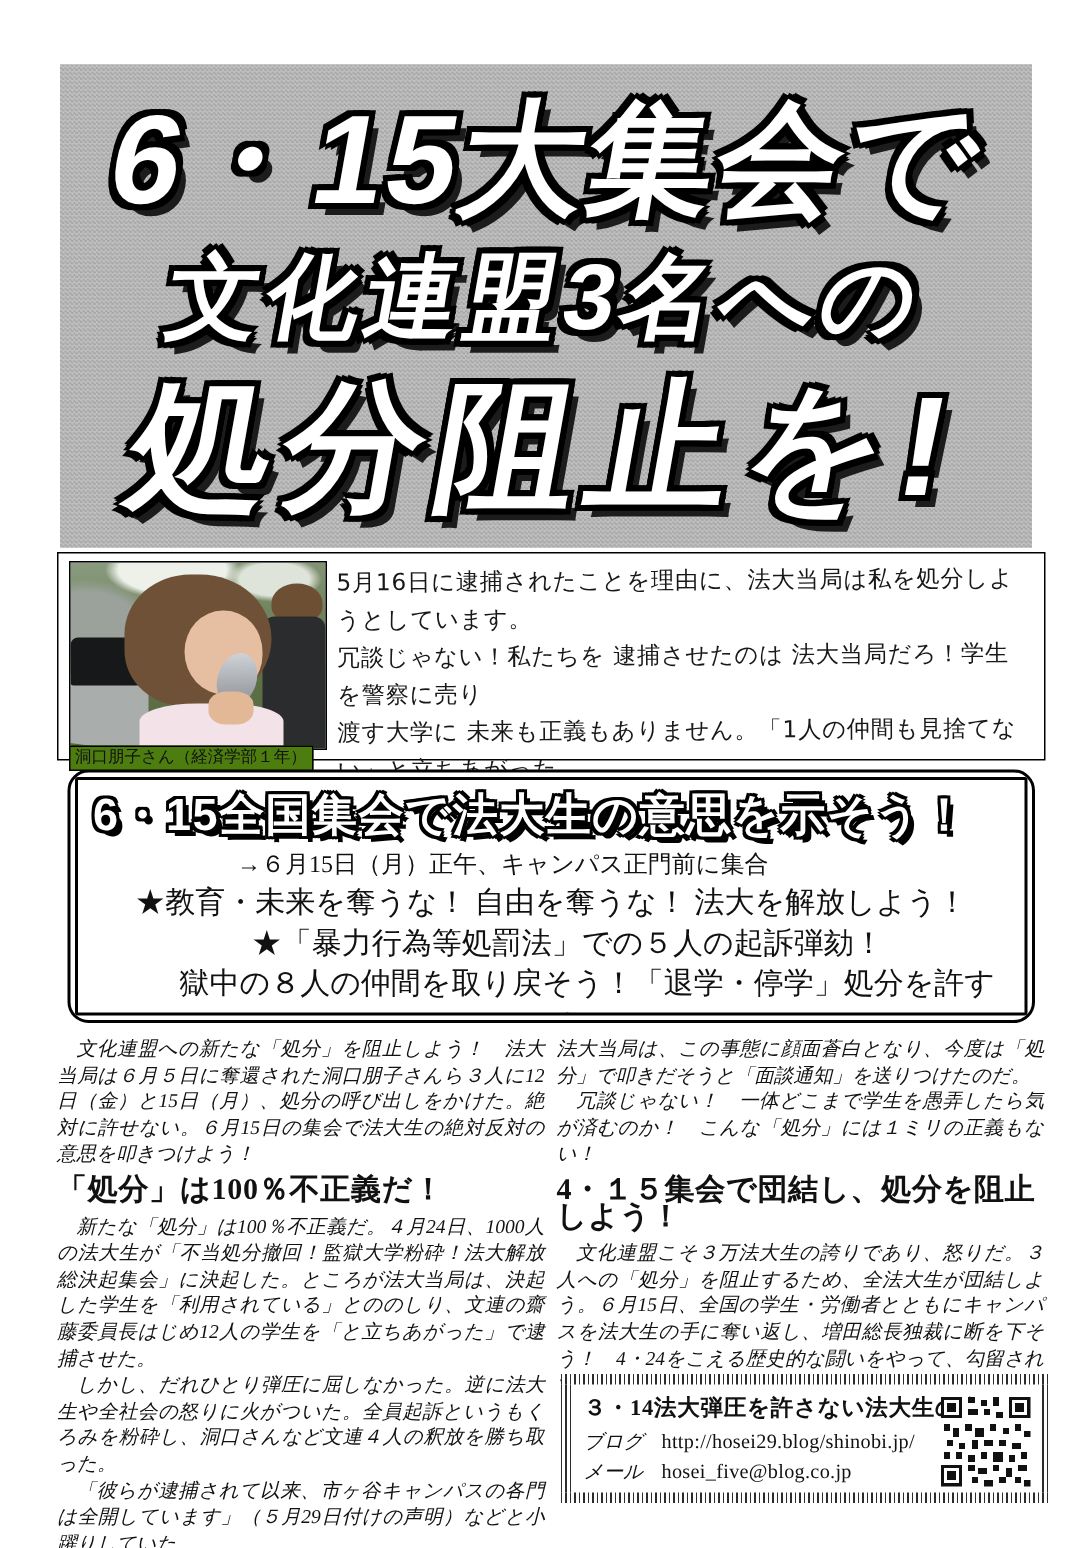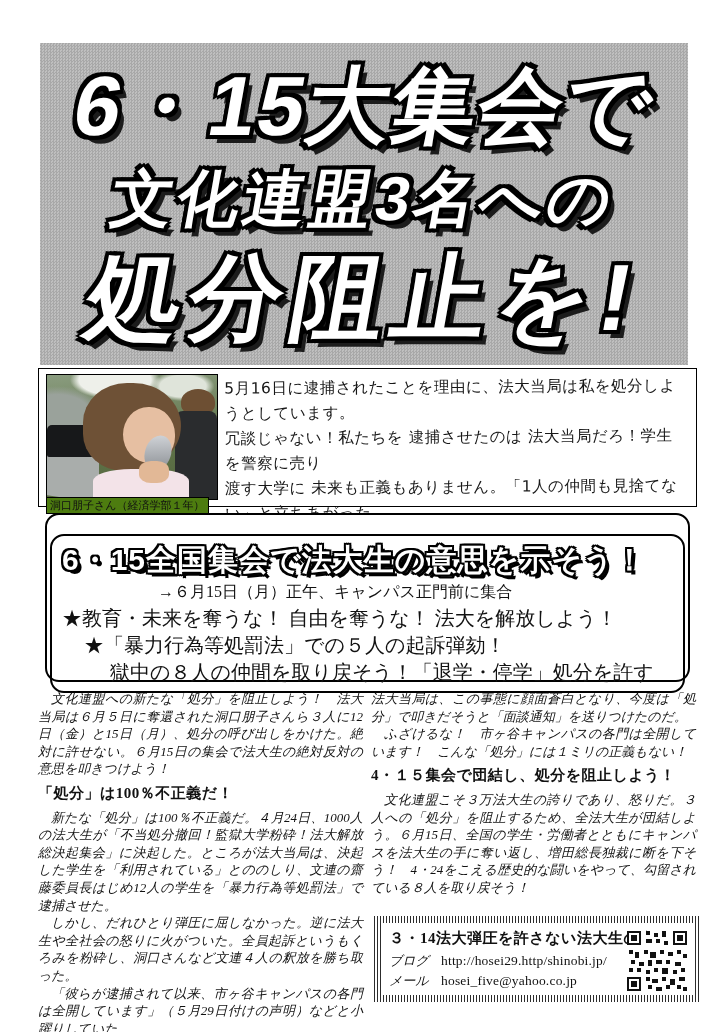--- a/index.html
+++ b/index.html
@@ -44,41 +44,41 @@
   .ph-hand{left:92px;top:86px;width:30px;height:22px;background:#e2b896;border-radius:40%;}
   .ph-torso{left:46px;bottom:0px;width:96px;height:30px;background:#f3e3e8;border-radius:40% 40% 0 0;}
   .caption{position:absolute;left:7px;top:112px;background:#4d7c0f;border:1px solid #000;
            font-family:"Liberation Serif",serif;font-size:11px;line-height:1.35;padding:0 3px;white-space:nowrap;z-index:3;margin-top:16px;}
   .note{position:absolute;left:186px;top:6px;width:462px;font-family:"DejaVu Sans",sans-serif;
         font-size:15.5px;line-height:25px;color:#181818;transform:rotate(-0.4deg);letter-spacing:0.5px;}
 
   
   .slogan-outer{position:absolute;left:45px;top:513px;width:645px;height:169px;
                 border:2px solid #000;border-radius:14px;padding:3px;box-sizing:border-box;background:#fff;}
-  .slogan-inner{width:100%;height:100%;border:2px solid #000;border-radius:14px;box-sizing:border-box;
-                padding:6px 10px 0 10px;overflow:hidden;margin-top:16px;}
+  .slogan-inner{width:100%;height:100%;border:2px solid #000;border-radius:2px;box-sizing:border-box;
+                padding:6px 10px 0 10px;overflow:hidden;}
   .slogan-head{font-family:"Liberation Sans",sans-serif;font-weight:900;font-size:30px;line-height:1.2;
                letter-spacing:1px;color:#fff;white-space:nowrap;
                text-shadow:
                  -2px -2px 0 #000, -2px 0 0 #000, -2px 2px 0 #000,
                   0 -2px 0 #000, 0 2px 0 #000,
                   2px -2px 0 #000, 2px 0 0 #000, 2px 2px 0 #000,
                   4px 4px 0 #000;}
   .slogan-meet{font-size:16px;margin:4px 0 2px 96px;}
-  .slogan-point{font-size:20px;line-height:1.35;}
+  .slogan-point{font-size:20px;line-height:1.35;text-align:center;}
   .ind1{margin-left:22px;}
   .ind2{margin-left:48px;}
 
   
   .col{position:absolute;top:690px;width:325px;font-size:13px;line-height:17.6px;text-align:justify;}
   .col-left{left:38px;}
   .col-right{left:371px;}
   .col p{margin:0;font-style:italic;}
   .col p.indent{text-indent:1em;}
-  .subhead{font-size:15px;font-weight:600;margin:7px 0 6px 0;letter-spacing:0.5px;text-align:left;}
+  .subhead{font-size:20px;font-weight:600;margin:7px 0 6px 0;letter-spacing:0.5px;text-align:left;}
 
   
   .contact{position:absolute;left:374px;top:916px;width:326px;height:86px;box-sizing:border-box;
            border:7px solid #333;
            border-image:repeating-linear-gradient(90deg,#2c2c2c 0 1px,#ffffff 1px 3px) 7;
            background:#fff;padding:4px 8px;}
   .contact-title{font-size:15px;font-weight:600;letter-spacing:0.5px;margin:2px 0 4px 0;}
   .contact-row{display:flex;align-items:center;margin:2px 0;}
   .contact-label{font-family:"Liberation Sans",sans-serif;font-style:italic;font-size:13px;width:52px;flex:none;}
   .contact-value{font-size:13.5px;letter-spacing:0.2px;}
@@ -123,41 +123,41 @@
       <div class="slogan-meet">→６月15日（月）正午、キャンパス正門前に集合</div>
       <div class="slogan-point">★教育・未来を奪うな！ 自由を奪うな！ 法大を解放しよう！</div>
       <div class="slogan-point ind1">★「暴力行為等処罰法」での５人の起訴弾劾！</div>
       <div class="slogan-point ind2">獄中の８人の仲間を取り戻そう！「退学・停学」処分を許すな！</div>
     </div>
   </div>
 
   <div class="col col-left">
     <p class="indent">文化連盟への新たな「処分」を阻止しよう！　法大当局は６月５日に奪還された洞口朋子さんら３人に12日（金）と15日（月）、処分の呼び出しをかけた。絶対に許せない。６月15日の集会で法大生の絶対反対の意思を叩きつけよう！</p>
     <div class="subhead">「処分」は100％不正義だ！</div>
-    <p class="indent">新たな「処分」は100％不正義だ。４月24日、1000人の法大生が「不当処分撤回！監獄大学粉砕！法大解放総決起集会」に決起した。ところが法大当局は、決起した学生を「利用されている」とののしり、文連の齋藤委員長はじめ12人の学生を「暴力行為等処罰法」で逮捕させた。</p>
+    <p class="indent">新たな「処分」は100％不正義だ。４月24日、1000人の法大生が「不当処分撤回！監獄大学粉砕！法大解放総決起集会」に決起した。ところが法大当局は、決起した学生を「利用されている」とののしり、文連の齋藤委員長はじめ12人の学生を「と立ちあがった」で逮捕させた。</p>
     <p class="indent">しかし、だれひとり弾圧に屈しなかった。逆に法大生や全社会の怒りに火がついた。全員起訴というもくろみを粉砕し、洞口さんなど文連４人の釈放を勝ち取った。</p>
     <p class="indent">「彼らが逮捕されて以来、市ヶ谷キャンパスの各門は全開しています」（５月29日付けの声明）などと小躍りしていた</p>
   </div>
 
   <div class="col col-right">
     <p>法大当局は、この事態に顔面蒼白となり、今度は「処分」で叩きだそうと「面談通知」を送りつけたのだ。</p>
-    <p class="indent">ふざけるな！　市ヶ谷キャンパスの各門は全開しています！　こんな「処分」には１ミリの正義もない！</p>
+    <p class="indent">冗談じゃない！　一体どこまで学生を愚弄したら気が済むのか！　こんな「処分」には１ミリの正義もない！</p>
     <div class="subhead">4・１５集会で団結し、処分を阻止しよう！</div>
     <p class="indent">文化連盟こそ３万法大生の誇りであり、怒りだ。３人への「処分」を阻止するため、全法大生が団結しよう。６月15日、全国の学生・労働者とともにキャンパスを法大生の手に奪い返し、増田総長独裁に断を下そう！　4・24をこえる歴史的な闘いをやって、勾留されている８人を取り戻そう！</p>
   </div>
 
   <div class="contact">
     <div class="contact-title">３・14法大弾圧を許さない法大生の会</div>
     <div class="contact-row">
       <span class="contact-label">ブログ</span>
-      <span class="contact-value">http://hosei29.http/shinobi.jp/</span>
+      <span class="contact-value">http://hosei29.blog/shinobi.jp/</span>
     </div>
     <div class="contact-row">
       <span class="contact-label">メール</span>
-      <span class="contact-value">hosei_five@yahoo.co.jp</span>
+      <span class="contact-value">hosei_five@blog.co.jp</span>
     </div>
     <svg class="qr" viewBox="0 0 29 29" shape-rendering="crispEdges" aria-hidden="true">
       <rect x="0" y="0" width="29" height="29" fill="#fff"></rect>
       <g fill="#111">
         <rect x="0" y="0" width="7" height="7"></rect>
           <rect x="22" y="0" width="7" height="7"></rect>
           <rect x="0" y="22" width="7" height="7"></rect>
         <rect x="9" y="0" width="2" height="2"></rect>
           <rect x="13" y="1" width="2" height="2"></rect>
           <rect x="17" y="0" width="2" height="3"></rect>

